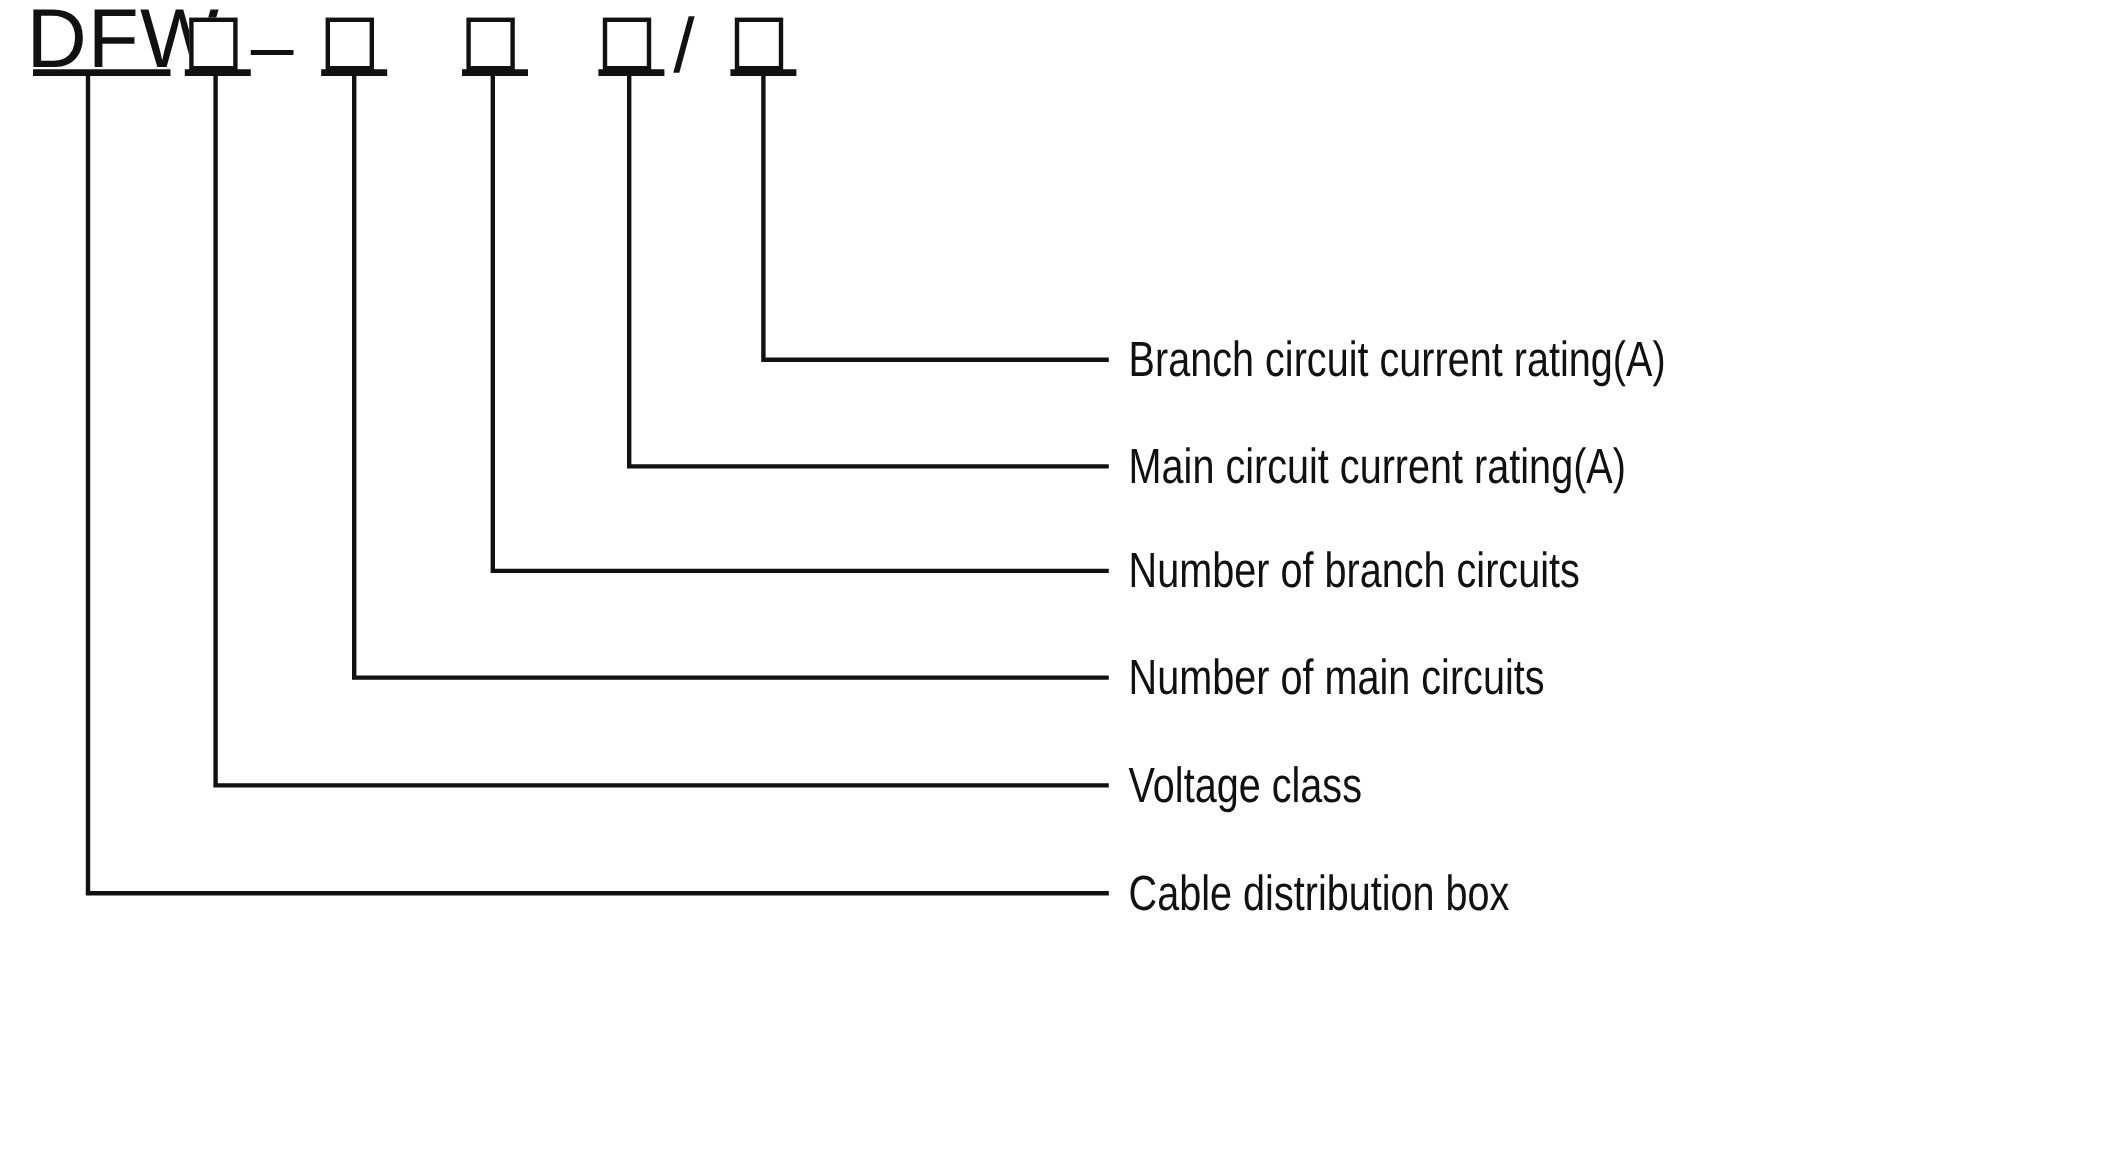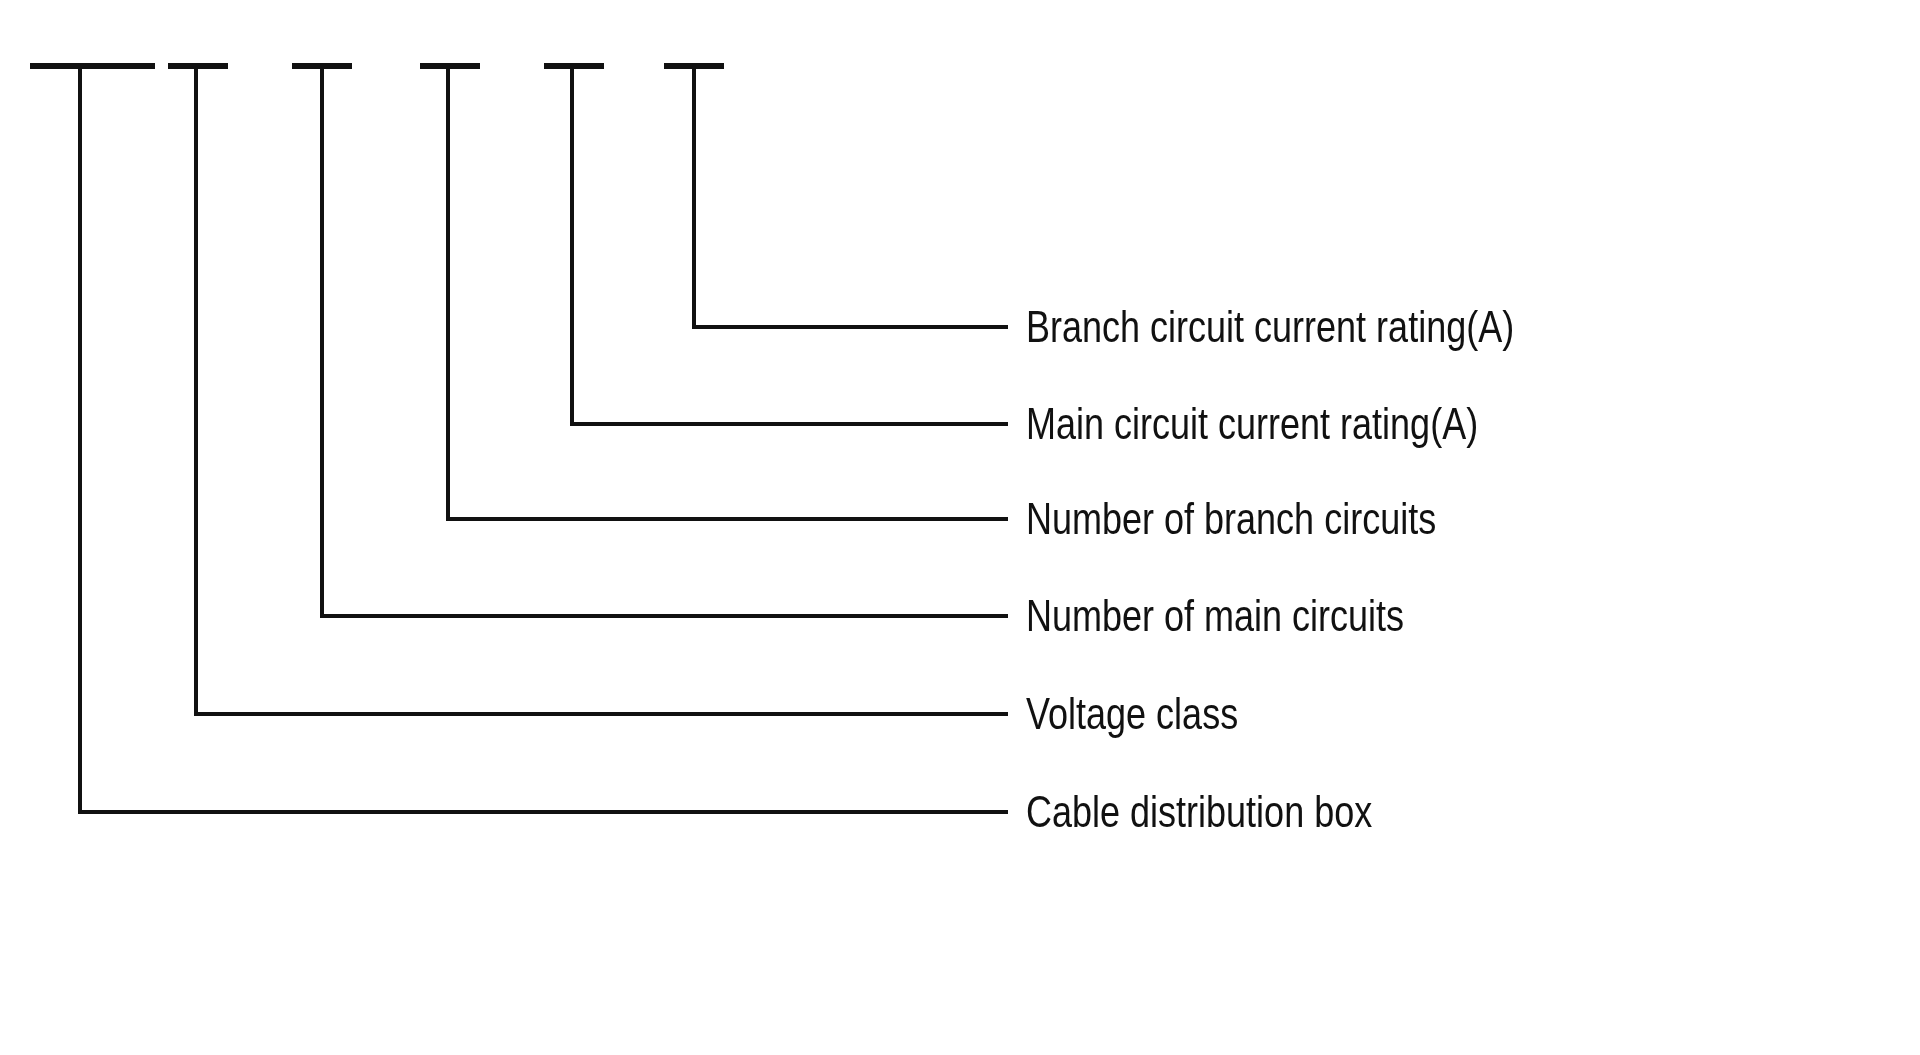--- a/index.html
+++ b/index.html
@@ -74,20 +74,38 @@
     transform: scaleX(0.80);
     transform-origin: left center;
     line-height: 1;
   }
 </style>
 </head>
 <body>
 
 <div id="stage">
 
+  <div id="designation">
+
+    <span class="desig-prefix">DFW</span>
+
+    <span class="desig-box" style="left:172px; top:16px;"></span>
+
+    <span class="desig-sep" style="left:228px; top:6px;">–</span>
+
+    <span class="desig-box" style="left:296px; top:16px;"></span>
+
+    <span class="desig-box" style="left:424px; top:16px;"></span>
+
+    <span class="desig-box" style="left:548px; top:16px;"></span>
+
+    <span class="desig-sep" style="left:612px; top:6px;">/</span>
+
+    <span class="desig-box" style="left:668px; top:16px;"></span>
+  </div>
 
   <svg id="leaders" viewBox="0 0 1920 1055">
     <g fill="none" stroke="#111111" stroke-width="6" stroke-linecap="butt">
 
       <line x1="30" y1="66" x2="155" y2="66"></line>
       <line x1="168" y1="66" x2="228" y2="66"></line>
       <line x1="292" y1="66" x2="352" y2="66"></line>
       <line x1="420" y1="66" x2="480" y2="66"></line>
       <line x1="544" y1="66" x2="604" y2="66"></line>
       <line x1="664" y1="66" x2="724" y2="66"></line>

